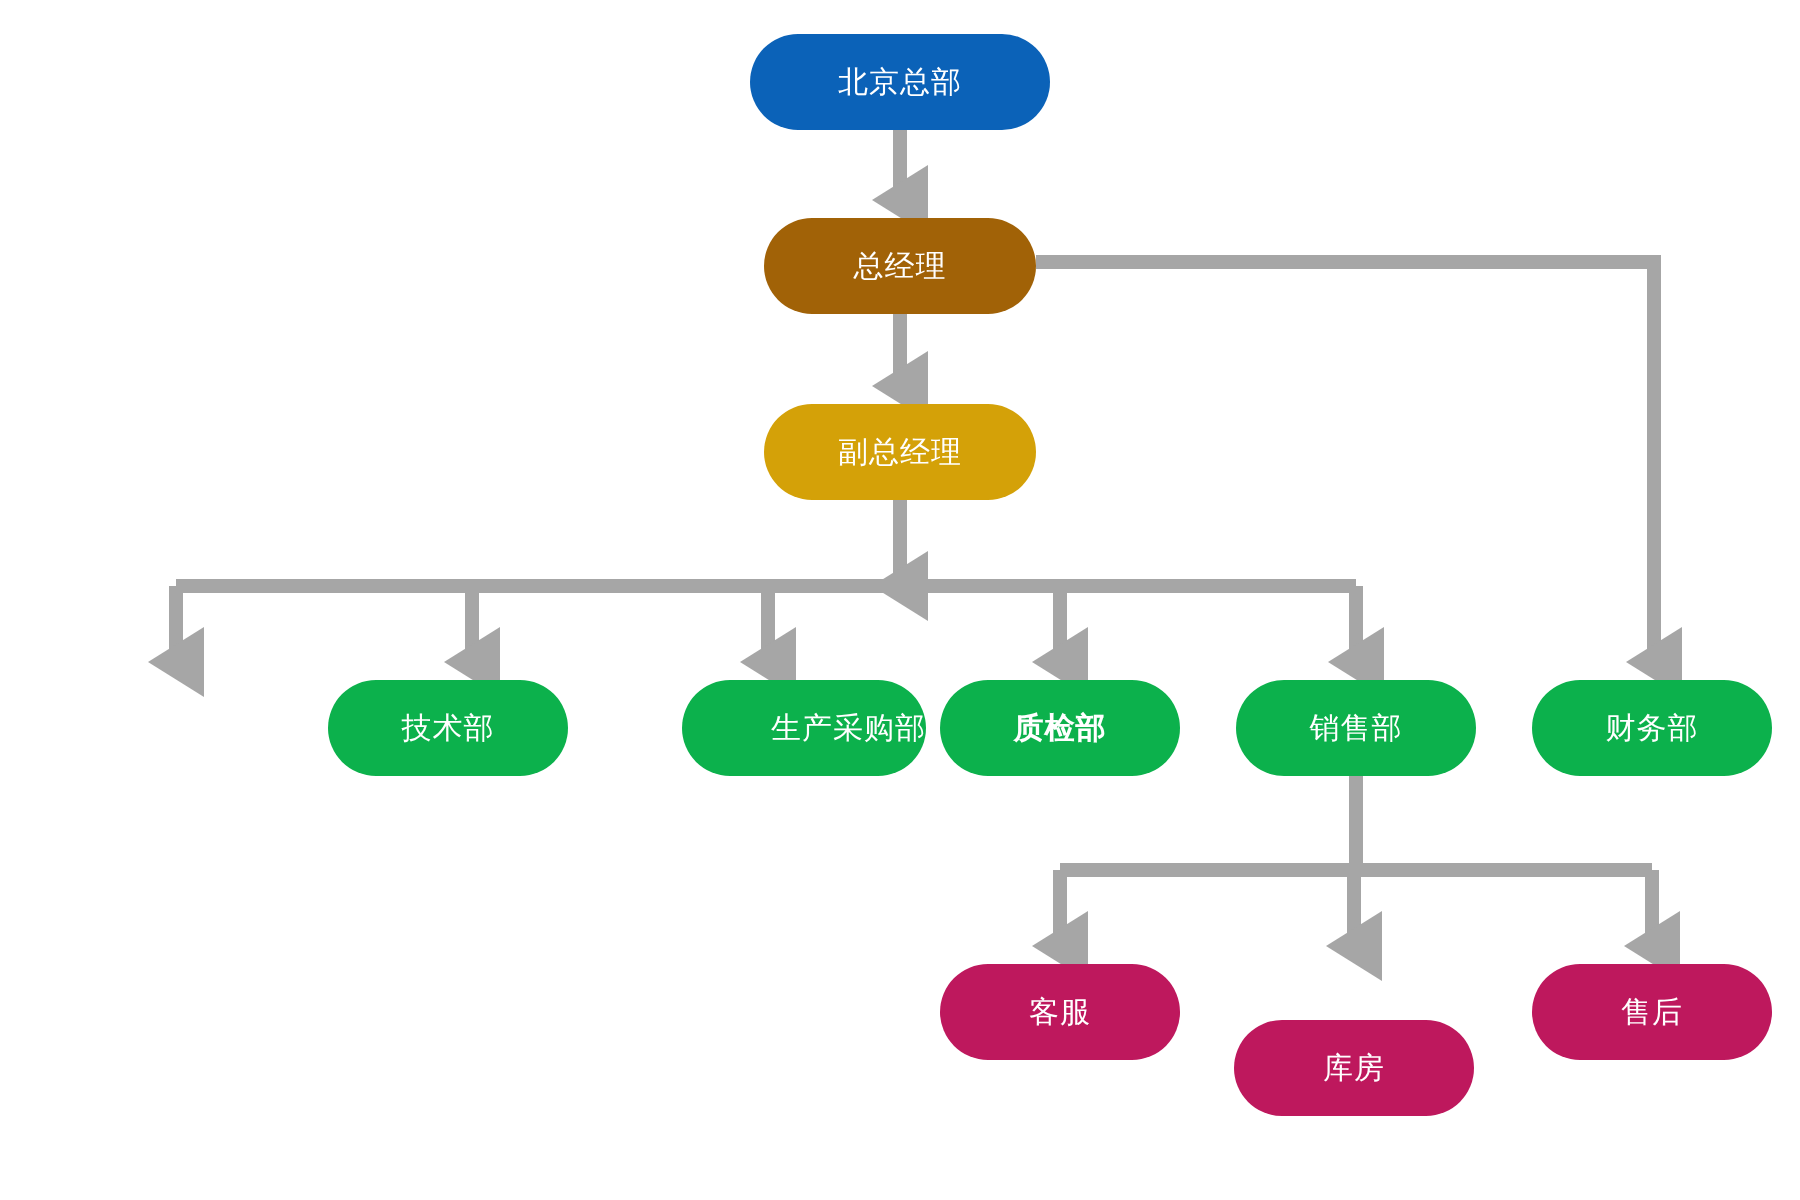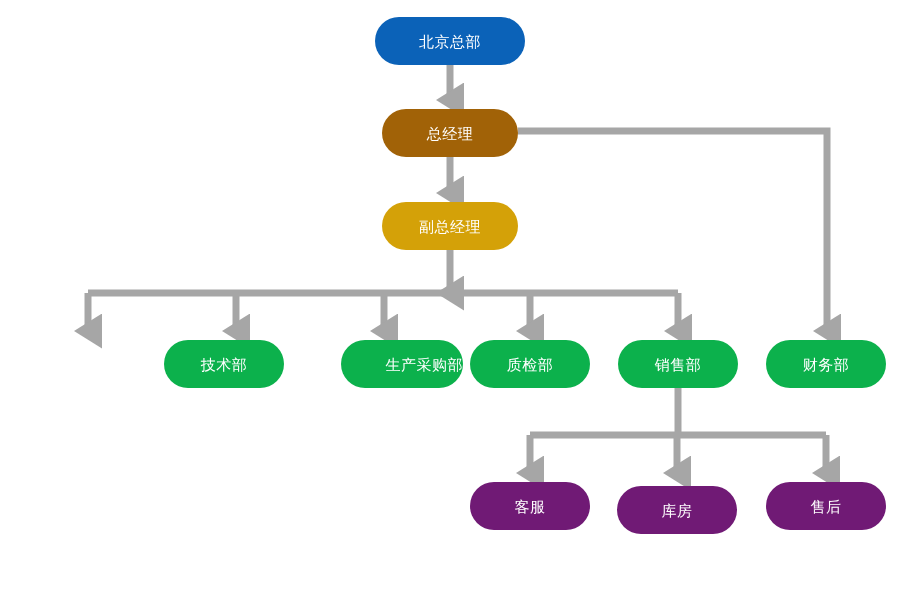--- a/index.html
+++ b/index.html
@@ -35,21 +35,21 @@
     font-size: 15px;
     letter-spacing: 0.5px;
     line-height: 1;
     white-space: nowrap;
     user-select: none;
   }
   .node-root      { background: #0b62b8; }
   .node-gm        { background: #a16207; }
   .node-deputy    { background: #d4a108; }
   .node-dept      { background: #0cb14c; }
-  .node-sub       { background: #701a75; }
+  .node-sub       { background: #be185d; }
 </style>
 </head>
 <body>
 
 <div id="chart-canvas">
 
   <svg id="connector-layer" viewBox="0 0 900 600" xmlns="http://www.w3.org/2000/svg">
     <defs>
       <marker id="arrowhead" markerWidth="5" markerHeight="4" refX="2.5" refY="2" orient="auto" markerUnits="strokeWidth">
         <polygon points="0,0 5,0 2.5,4" fill="#a6a6a6"></polygon>
@@ -90,33 +90,33 @@
   <div class="node node-deputy" style="left:382px;top:202px;width:136px;height:48px;">
     <span>副总经理</span>
   </div>
 
   <div class="node node-dept" style="left:164px;top:340px;width:120px;height:48px;">
     <span>技术部</span>
   </div>
   <div class="node node-dept" style="left:341px;top:340px;width:122px;height:48px;justify-content:flex-end;">
     <span>生产采购部</span>
   </div>
-  <div class="node node-dept" style="left:470px;top:340px;width:120px;height:48px;">
+  <div class="node node-dept" style="left:470px;top:340px;width:120px;height:48px;font-weight:bold;">
     <span>质检部</span>
   </div>
   <div class="node node-dept" style="left:618px;top:340px;width:120px;height:48px;">
     <span>销售部</span>
   </div>
   <div class="node node-dept" style="left:766px;top:340px;width:120px;height:48px;">
     <span>财务部</span>
   </div>
 
   <div class="node node-sub" style="left:470px;top:482px;width:120px;height:48px;">
     <span>客服</span>
   </div>
-  <div class="node node-sub" style="left:617px;top:486px;width:120px;height:48px;">
+  <div class="node node-sub" style="left:617px;top:510px;width:120px;height:48px;">
     <span>库房</span>
   </div>
   <div class="node node-sub" style="left:766px;top:482px;width:120px;height:48px;">
     <span>售后</span>
   </div>
 
 </div>
 
 </body></html>

